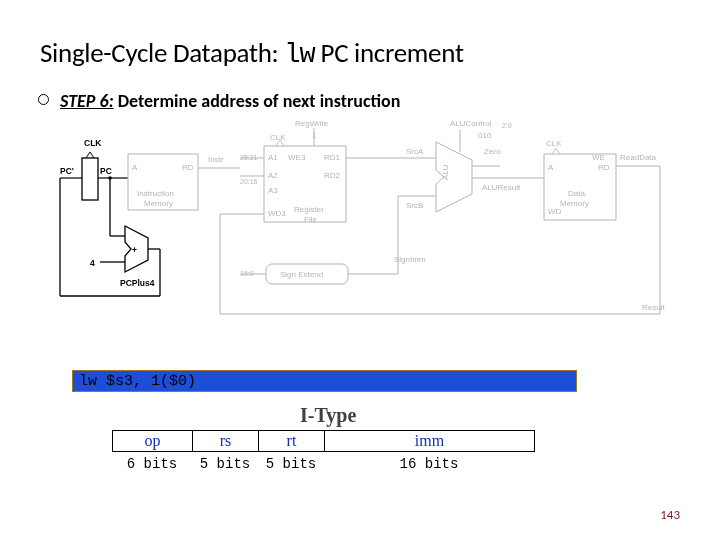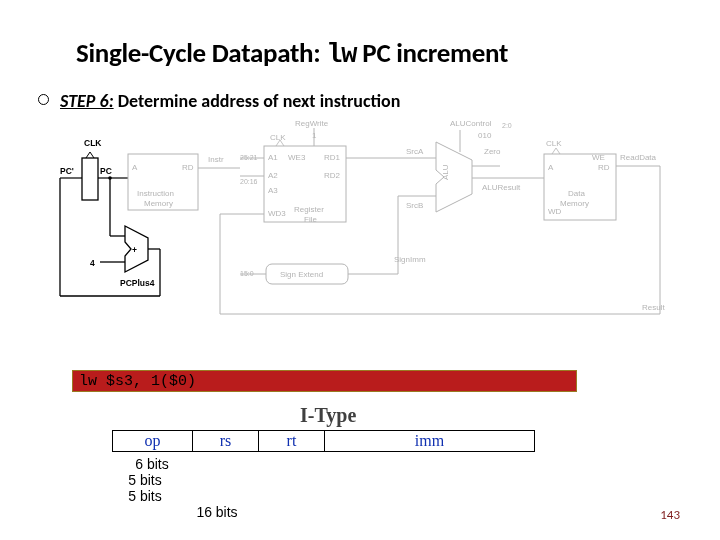--- a/index.html
+++ b/index.html
@@ -9,24 +9,23 @@
     font-family: Calibri, "Segoe UI", Arial, sans-serif;
     background: #fff;
     position: relative;
     overflow: hidden;
   }
   .title {
     position: absolute;
     top: 36px;
     left: 40px;
     font-size: 27px;
-    font-weight: 700;
+    font-weight: 400;
     color: #000;
     letter-spacing: -0.3px;
-    margin-left: 36px;
   }
   .title .mono { font-family: "Courier New", monospace; letter-spacing: -1px; }
   .step-line {
     position: absolute;
     top: 90px;
     left: 60px;
     font-size: 18px;
     font-weight: 700;
     color: #000;
   }
@@ -57,21 +56,21 @@
   .faded-text { fill: #b4b4b4; font-size: 8px; font-family: Arial, sans-serif; }
   .faded-text-s { fill: #b4b4b4; font-size: 7px; font-family: Arial, sans-serif; }
   .dark-label { fill: #000; font-size: 8.5px; font-family: Arial, sans-serif; font-weight: 700; }
 
   .code-box {
     position: absolute;
     top: 370px;
     left: 72px;
     width: 505px;
     height: 22px;
-    background: #b91c1c;
+    background: #1d4ed8;
     border: 1px solid #9a7a22;
     font-family: "Courier New", monospace;
     font-size: 15px;
     padding: 1px 6px;
     display: flex;
     align-items: center;
   }
   .code-box .instr { color: #000; white-space: pre; }
   .code-box .comment { color: #b4b4b4; white-space: pre; }
 
@@ -104,24 +103,23 @@
   }
   .itype-table .w1 { width: 80px; }
   .itype-table .w2 { width: 66px; }
   .itype-table .w3 { width: 66px; }
   .itype-table .w4 { width: 210px; text-align: center; }
   .itype-bits {
     position: absolute;
     top: 456px;
     left: 112px;
     display: flex;
-    font-family: Liberation Sans, sans-serif;
+    font-family: Liberation Mono, monospace;
     font-size: 14px;
     color: #000;
-    flex-direction: column;
   }
   .itype-bits span { text-align: center; display: inline-block; }
   .page-num {
     position: absolute;
     bottom: 18px;
     right: 40px;
     font-size: 13px;
     color: #7f1d1d;
   }
 </style>

